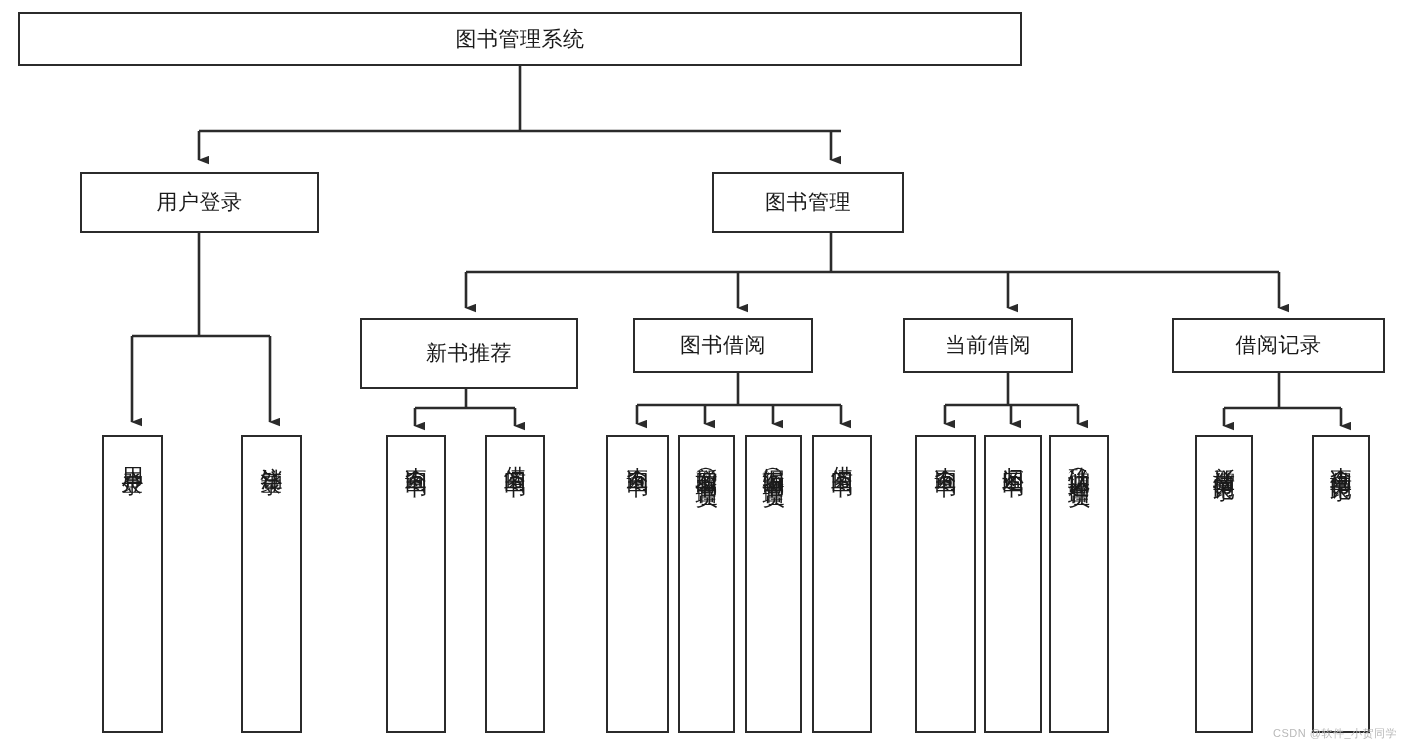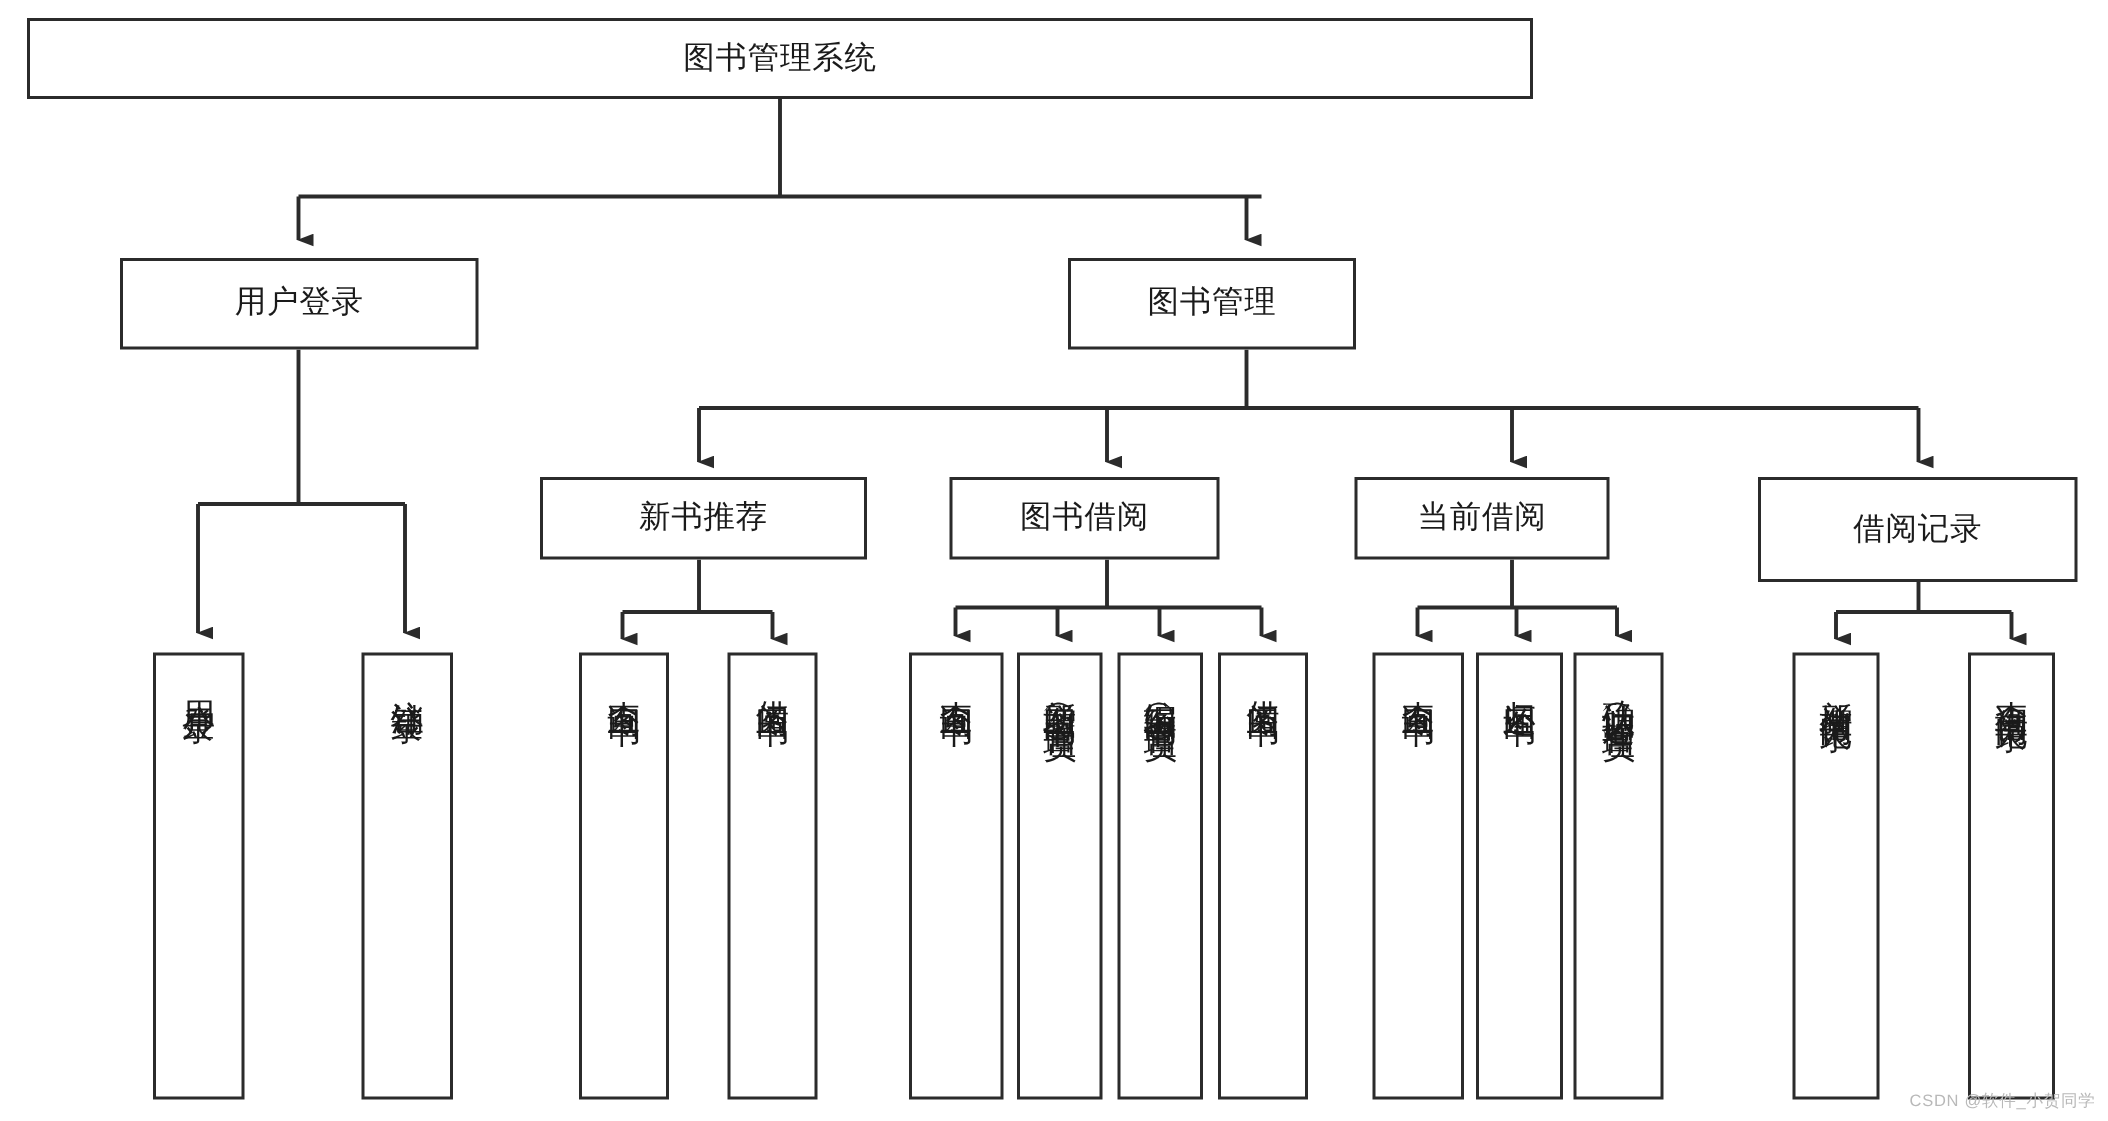--- a/index.html
+++ b/index.html
@@ -126,30 +126,30 @@
     <span class="label">图书管理系统</span>
   </div>
 
   <div class="node horiz" style="left:80px; top:172px; width:239px; height:61px;">
     <span class="label">用户登录</span>
   </div>
   <div class="node horiz" style="left:712px; top:172px; width:192px; height:61px;">
     <span class="label">图书管理</span>
   </div>
 
-  <div class="node horiz" style="left:360px; top:318px; width:218px; height:55px;">
+  <div class="node horiz" style="left:360px; top:318px; width:218px; height:71px;">
     <span class="label">新书推荐</span>
   </div>
   <div class="node horiz" style="left:633px; top:318px; width:180px; height:55px;">
     <span class="label">图书借阅</span>
   </div>
   <div class="node horiz" style="left:903px; top:318px; width:170px; height:55px;">
     <span class="label">当前借阅</span>
   </div>
-  <div class="node horiz" style="left:1172px; top:318px; width:213px; height:70px;">
+  <div class="node horiz" style="left:1172px; top:318px; width:213px; height:55px;">
     <span class="label">借阅记录</span>
   </div>
 
   <div class="node vert" style="left:102px; top:435px; width:61px; height:298px;">
     <span class="label">用户登录</span>
   </div>
   <div class="node vert" style="left:241px; top:435px; width:61px; height:298px;">
     <span class="label">注销登录</span>
   </div>
 

